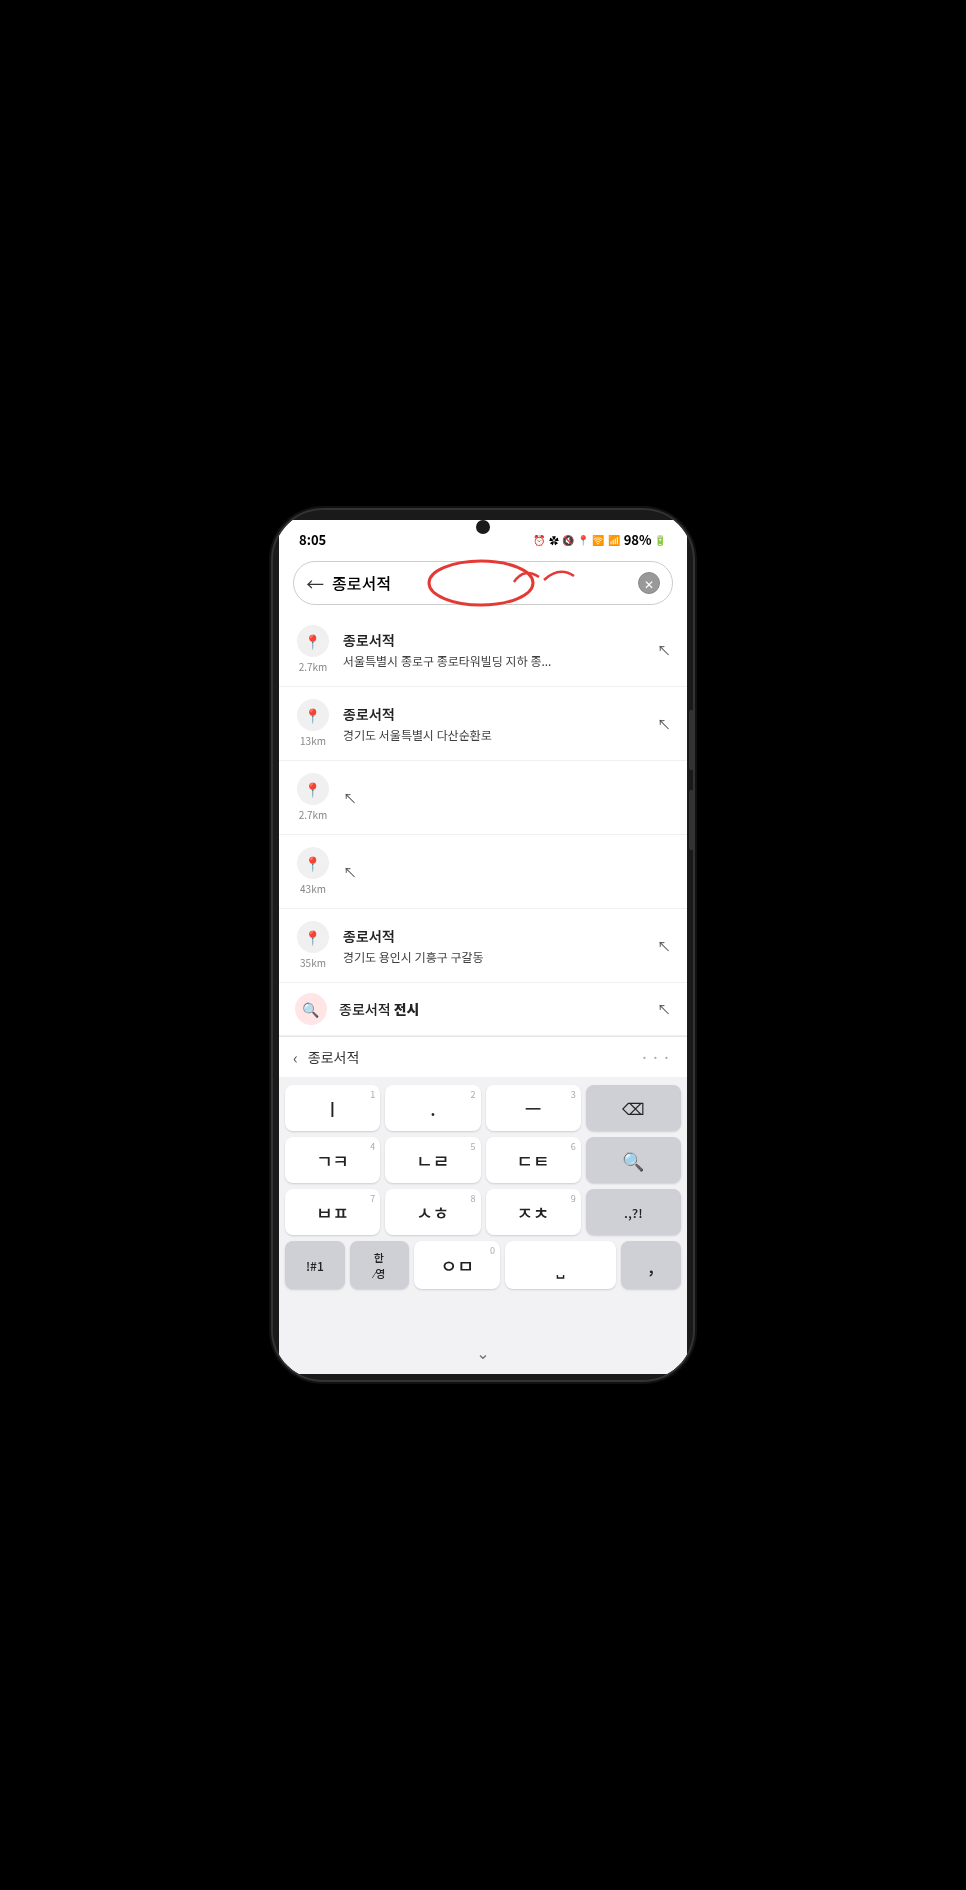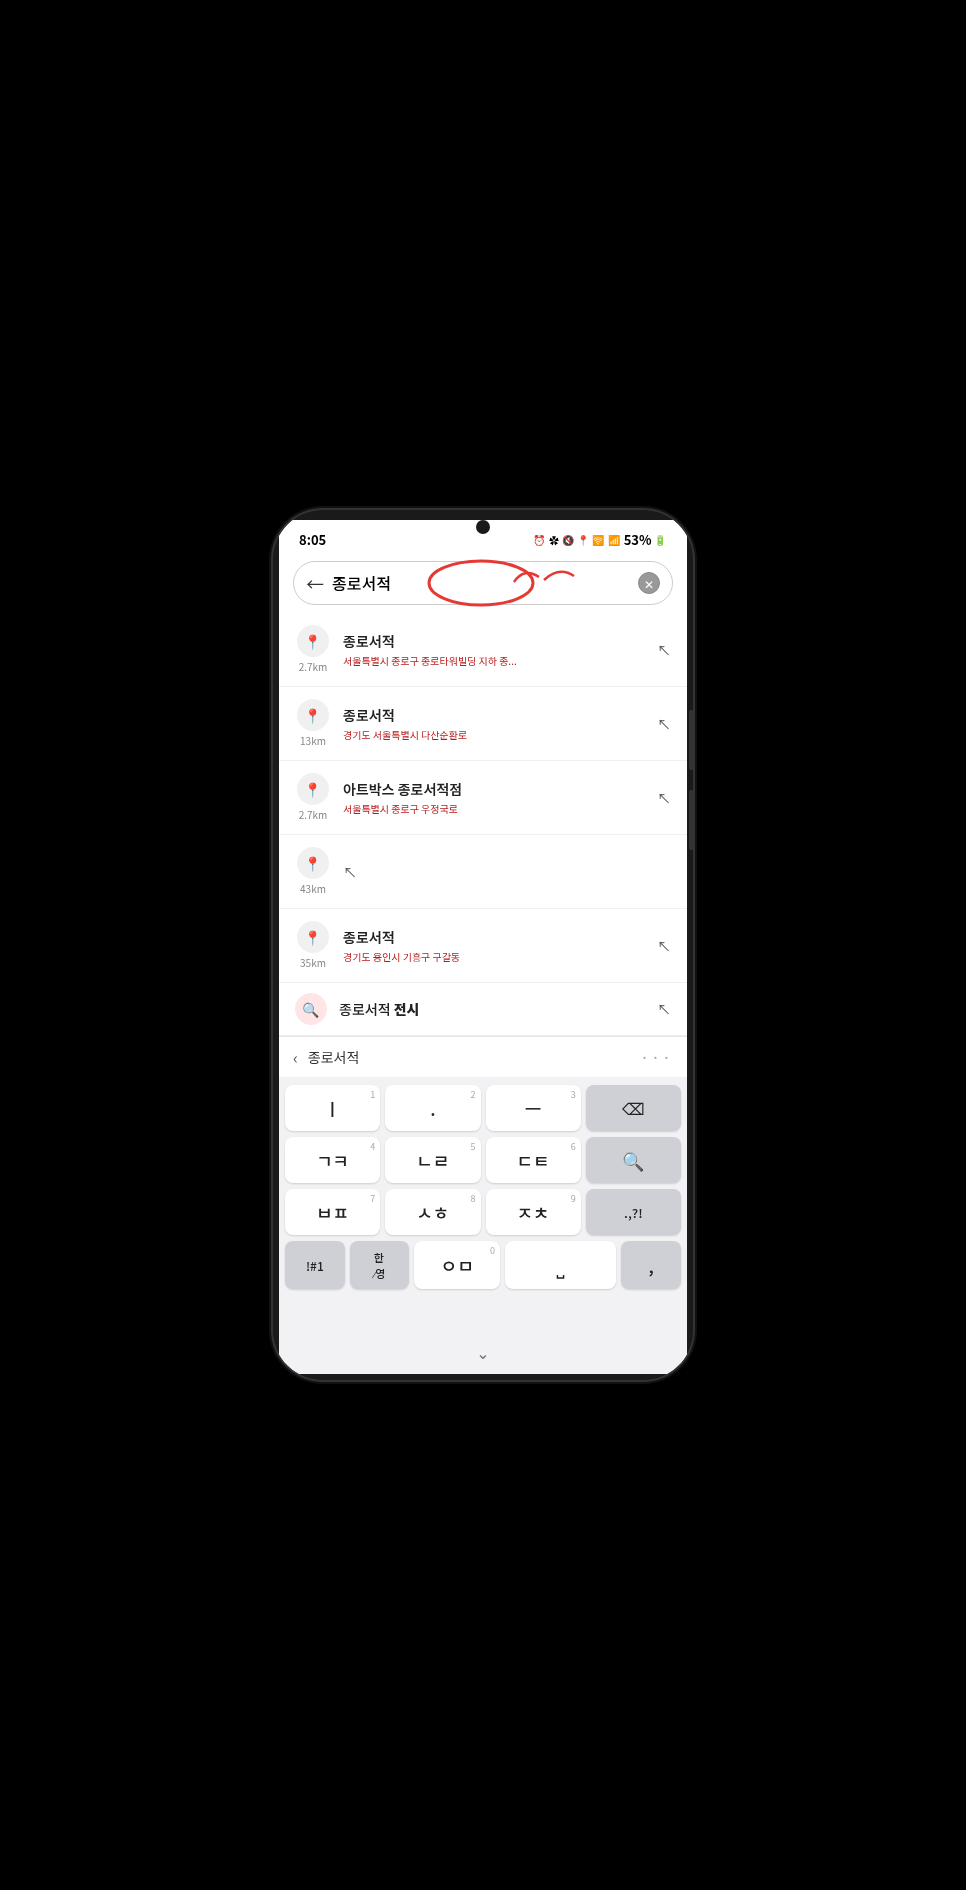--- a/index.html
+++ b/index.html
@@ -123,21 +123,21 @@
       border-radius: 50%;
       display: flex;
       align-items: center;
       justify-content: center;
     }
     .pin-icon { font-size: 14px; color: #666; }
     .result-dist { font-size: 10px; color: #888; margin-top: 2px; }
     .result-content { flex: 1; }
     .result-name { font-size: 14px; font-weight: 600; color: #222; }
     .result-name .highlight { font-weight: 900; }
-    .result-addr { font-size: 10px; color: #b91c1c; margin-top: 2px; }
+    .result-addr { font-size: 12px; color: #404040; margin-top: 2px; }
     .result-arrow { font-size: 14px; color: #555; }
     
     .search-suggestion {
       display: flex;
       align-items: center;
       padding: 10px 16px;
       border-bottom: 1px solid #f0f0f0;
       gap: 12px;
     }
     .search-icon-circle {
@@ -266,21 +266,21 @@
     <div class="status-bar">
       <span class="status-time">8:05</span>
       <div style="position:absolute;top:10px;left:50%;transform:translateX(-50%);width:14px;height:14px;"></div>
       <div class="status-icons">
         <span>⏰</span>
         <span>✿</span>
         <span>🔇</span>
         <span>📍</span>
         <span>🛜</span>
         <span>📶</span>
-        <span class="status-time">53%</span>
+        <span class="status-time">98%</span>
         <span>🔋</span>
       </div>
     </div>
 
     <div class="search-bar-container">
       <div class="search-bar" style="position:relative;">
         <span class="back-btn">←</span>
         <div style="position:relative;flex:1;">
           <span class="search-input" style="display:block;font-size:16px;font-weight:500;color:#000;">종로서적</span>
 
@@ -329,24 +329,20 @@
         <span class="result-arrow">↖</span>
       </div>
 
       <div class="result-item">
         <div class="result-icon">
           <div class="pin-circle">
             <span class="pin-icon">📍</span>
           </div>
           <span class="result-dist">2.7km</span>
         </div>
-        <div class="result-content">
-          <div class="result-name">아트박스 종로서적점</div>
-          <div class="result-addr">서울특별시 종로구 우정국로</div>
-        </div>
         <span class="result-arrow">↖</span>
       </div>
 
       <div class="result-item">
         <div class="result-icon">
           <div class="pin-circle">
             <span class="pin-icon">📍</span>
           </div>
           <span class="result-dist">43km</span>
         </div>

